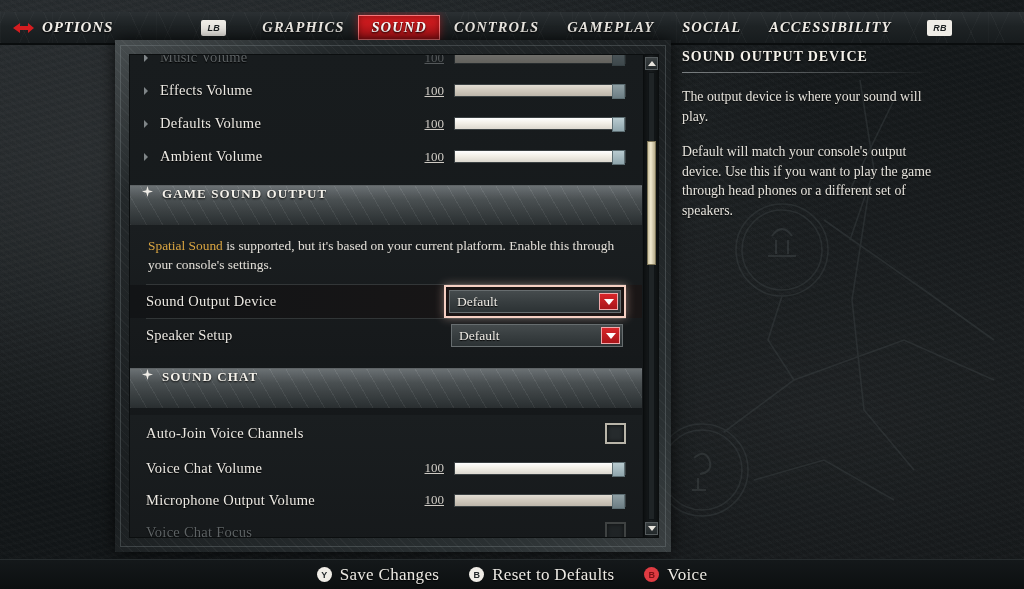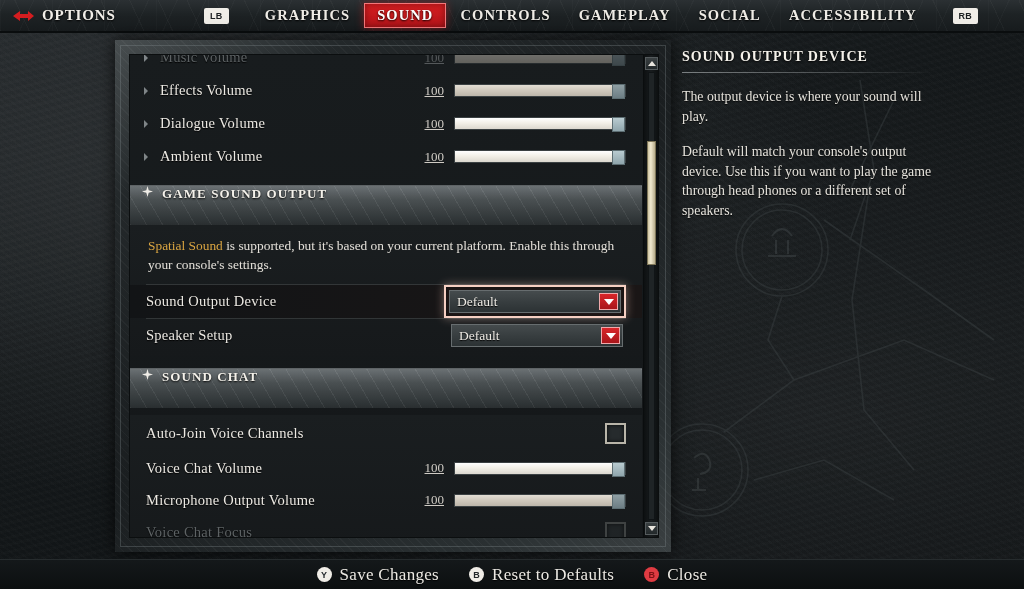--- a/index.html
+++ b/index.html
@@ -23,25 +23,26 @@
     position:absolute; inset:0;
     background-image:
       repeating-linear-gradient(37deg, rgba(255,255,255,0.013) 0 2px, rgba(0,0,0,0.018) 2px 5px),
       repeating-linear-gradient(-14deg, rgba(255,255,255,0.010) 0 3px, rgba(0,0,0,0.014) 3px 7px);
   }
   
   .map-deco { position:absolute; right:0; top:40px; width:360px; height:520px; opacity:.55; }
 
   
   .topbar {
-    position:absolute; left:0; top:0; width:1024px; height:33px;
+    position:absolute; left:0; top:12px; width:1024px; height:33px;
     background:linear-gradient(180deg,#2b3033 0%, #1e2325 45%, #171b1d 100%);
     border-bottom:2px solid #0a0d0e;
     display:flex; align-items:center;
     overflow:hidden;
+    font-style:italic;
   }
   .topbar:before {
     content:""; position:absolute; inset:0;
     background:
       repeating-linear-gradient(65deg, rgba(255,255,255,0.030) 0 1px, rgba(0,0,0,0) 1px 26px),
       repeating-linear-gradient(-65deg, rgba(255,255,255,0.025) 0 1px, rgba(0,0,0,0) 1px 26px),
       repeating-linear-gradient(90deg, rgba(255,255,255,0.018) 0 1px, rgba(0,0,0,0) 1px 52px);
     pointer-events:none;
   }
   .opt-arrow {
@@ -325,21 +326,21 @@
             <span class="slider-val">100</span>
             <span class="slider warm">
               <span class="slider-fill" style="width:172px"></span>
               <span class="slider-handle"></span>
             </span>
           </span>
         </div>
 
         <div class="row">
           <span class="row-arrow"></span>
-          <span class="row-label">Dialogue Volume</span>
+          <span class="row-label">Defaults Volume</span>
           <span class="row-right">
             <span class="slider-val">100</span>
             <span class="slider">
               <span class="slider-fill" style="width:172px"></span>
               <span class="slider-handle"></span>
             </span>
           </span>
         </div>
 
         <div class="row">
@@ -463,15 +464,15 @@
   <div class="fbtn">
     <span class="fglyph light">Y</span>
     <span class="flabel">Save Changes</span>
   </div>
   <div class="fbtn">
     <span class="fglyph light">B</span>
     <span class="flabel">Reset to Defaults</span>
   </div>
   <div class="fbtn">
     <span class="fglyph red">B</span>
-    <span class="flabel">Close</span>
+    <span class="flabel">Voice</span>
   </div>
 </div>
 
 </body></html>

